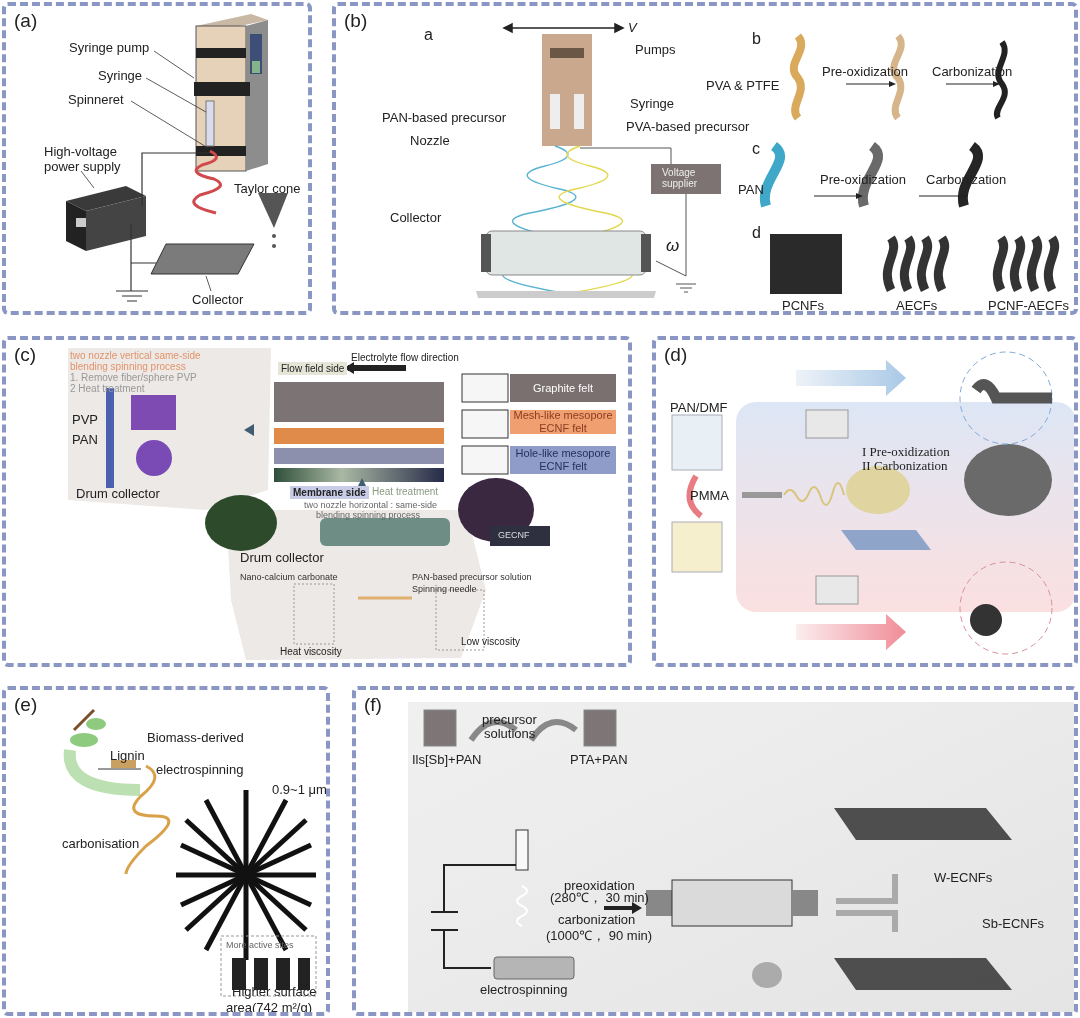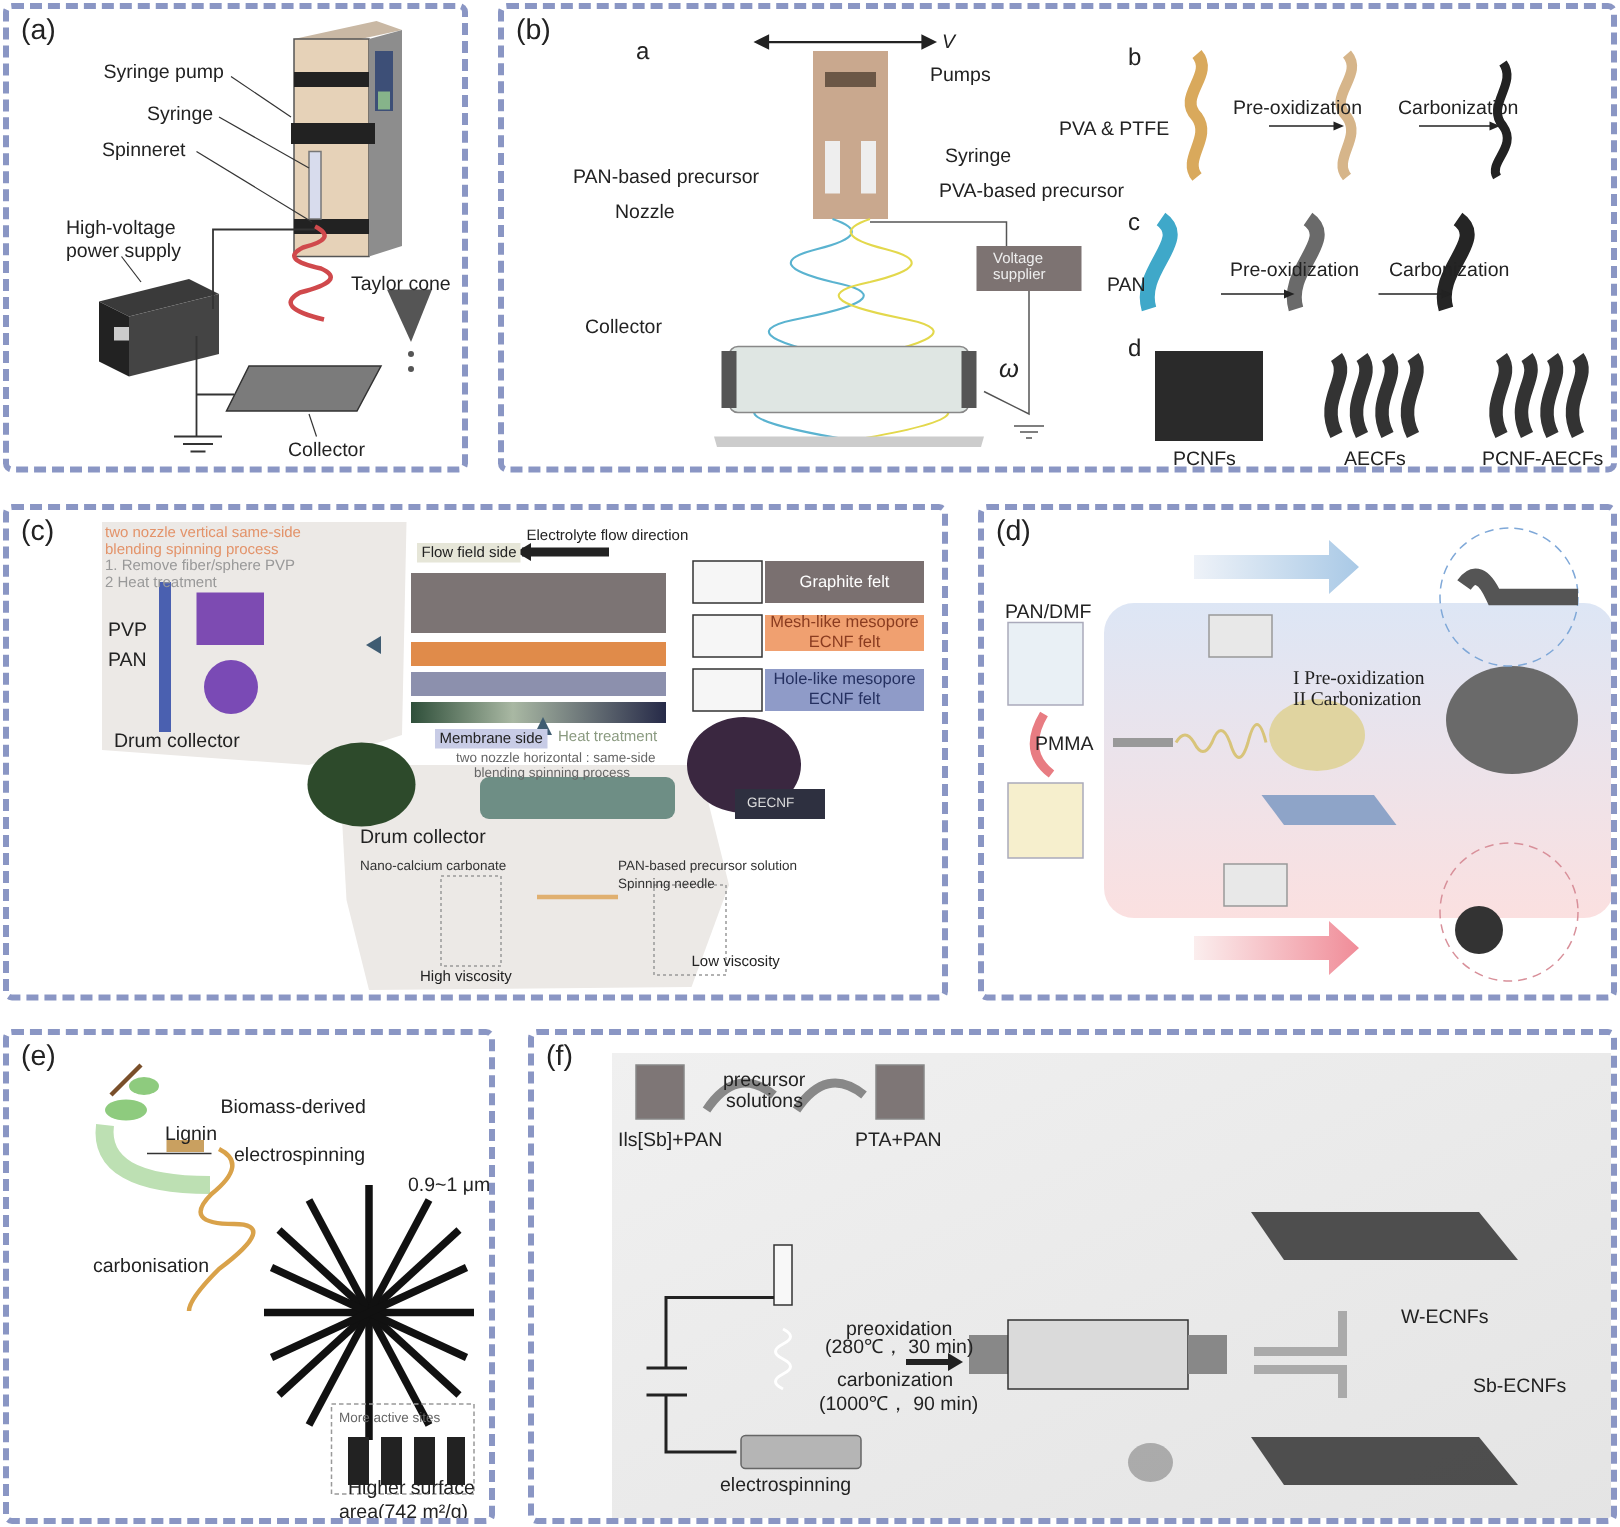--- a/index.html
+++ b/index.html
@@ -141,21 +141,21 @@
     </g>
     <g stroke="#333" stroke-width="9" fill="none">
       <path d="M665,232 c10,14 -12,28 0,52"></path>
         <path d="M682,232 c10,14 -12,28 0,52"></path>
         <path d="M699,232 c10,14 -12,28 0,52"></path>
         <path d="M716,232 c10,14 -12,28 0,52"></path>
     </g>
   </svg>
   <span class="lbl" style="left:88px; top:20px; font-size:16px;">a</span>
   <span class="lbl" style="left:292px; top:14px; font-style:italic;">V</span>
-  <span class="lbl" style="left:284px; top:36px;">Pumps</span>
+  <span class="lbl" style="left:299px; top:36px;">Pumps</span>
   <span class="lbl" style="left:294px; top:90px;">Syringe</span>
   <span class="lbl" style="left:46px; top:104px;">PAN-based precursor</span>
   <span class="lbl" style="left:290px; top:113px;">PVA-based precursor</span>
   <span class="lbl" style="left:74px; top:127px;">Nozzle</span>
   <span class="lbl small" style="left:326px; top:161px; color:#eee; text-align:center;">Voltage</span>
   <span class="lbl small" style="left:326px; top:172px; color:#eee;">supplier</span>
   <span class="lbl" style="left:54px; top:204px;">Collector</span>
   <span class="lbl" style="left:330px; top:230px; font-size:17px; font-style:italic;">ω</span>
   <span class="lbl" style="left:416px; top:24px; font-size:16px;">b</span>
   <span class="lbl" style="left:370px; top:72px;">PVA &amp; PTFE</span>
@@ -219,30 +219,30 @@
       <span>Graphite felt</span>
     </div>
   <div class="box-label" style="left:504px; top:70px; width:106px; height:24px; background:#f0a070; color:#8a3c20; flex-direction:column;">
       <span>Mesh-like mesopore</span>
       <span>ECNF felt</span>
     </div>
   <div class="box-label" style="left:504px; top:106px; width:106px; height:28px; background:#8f9bc8; color:#253060; flex-direction:column;">
       <span>Hole-like mesopore</span>
       <span>ECNF felt</span>
     </div>
-  <span class="lbl small" style="left:284px; top:146px; background:#c8cce6; padding:1px 3px;">Membrane side</span>
+  <span class="lbl small" style="left:284px; top:146px; background:#c8cce6; padding:1px 3px;font-weight:bold;">Membrane side</span>
   <span class="lbl small" style="left:366px; top:146px; color:#8a9a80;">Heat treatment</span>
   <span class="lbl tiny" style="left:298px; top:160px;">two nozzle horizontal : same-side</span>
   <span class="lbl tiny" style="left:310px; top:170px;">blending spinning process</span>
   <span class="lbl" style="left:234px; top:210px;">Drum collector</span>
   <span class="lbl tiny" style="left:492px; top:190px; color:#ddd;">GECNF</span>
   <span class="lbl tiny" style="left:234px; top:232px; color:#333;">Nano-calcium carbonate</span>
   <span class="lbl tiny" style="left:406px; top:232px; color:#333;">PAN-based precursor solution</span>
   <span class="lbl tiny" style="left:406px; top:244px; color:#333;">Spinning needle</span>
-  <span class="lbl small" style="left:274px; top:306px;">High viscosity</span>
+  <span class="lbl small" style="left:274px; top:306px;">Heat viscosity</span>
   <span class="lbl small" style="left:455px; top:296px;">Low viscosity</span>
 </div>
 
 <div class="panel" style="left:652px; top:336px; width:426px; height:331px;">
   <span class="panel-label">(d)</span>
   <svg width="426" height="331">
     <defs>
       <linearGradient id="dbg" x1="0" y1="0" x2="0" y2="1">
           <stop offset="0" stop-color="#dde6f5"></stop>
           <stop offset="1" stop-color="#fbe0e0"></stop>

